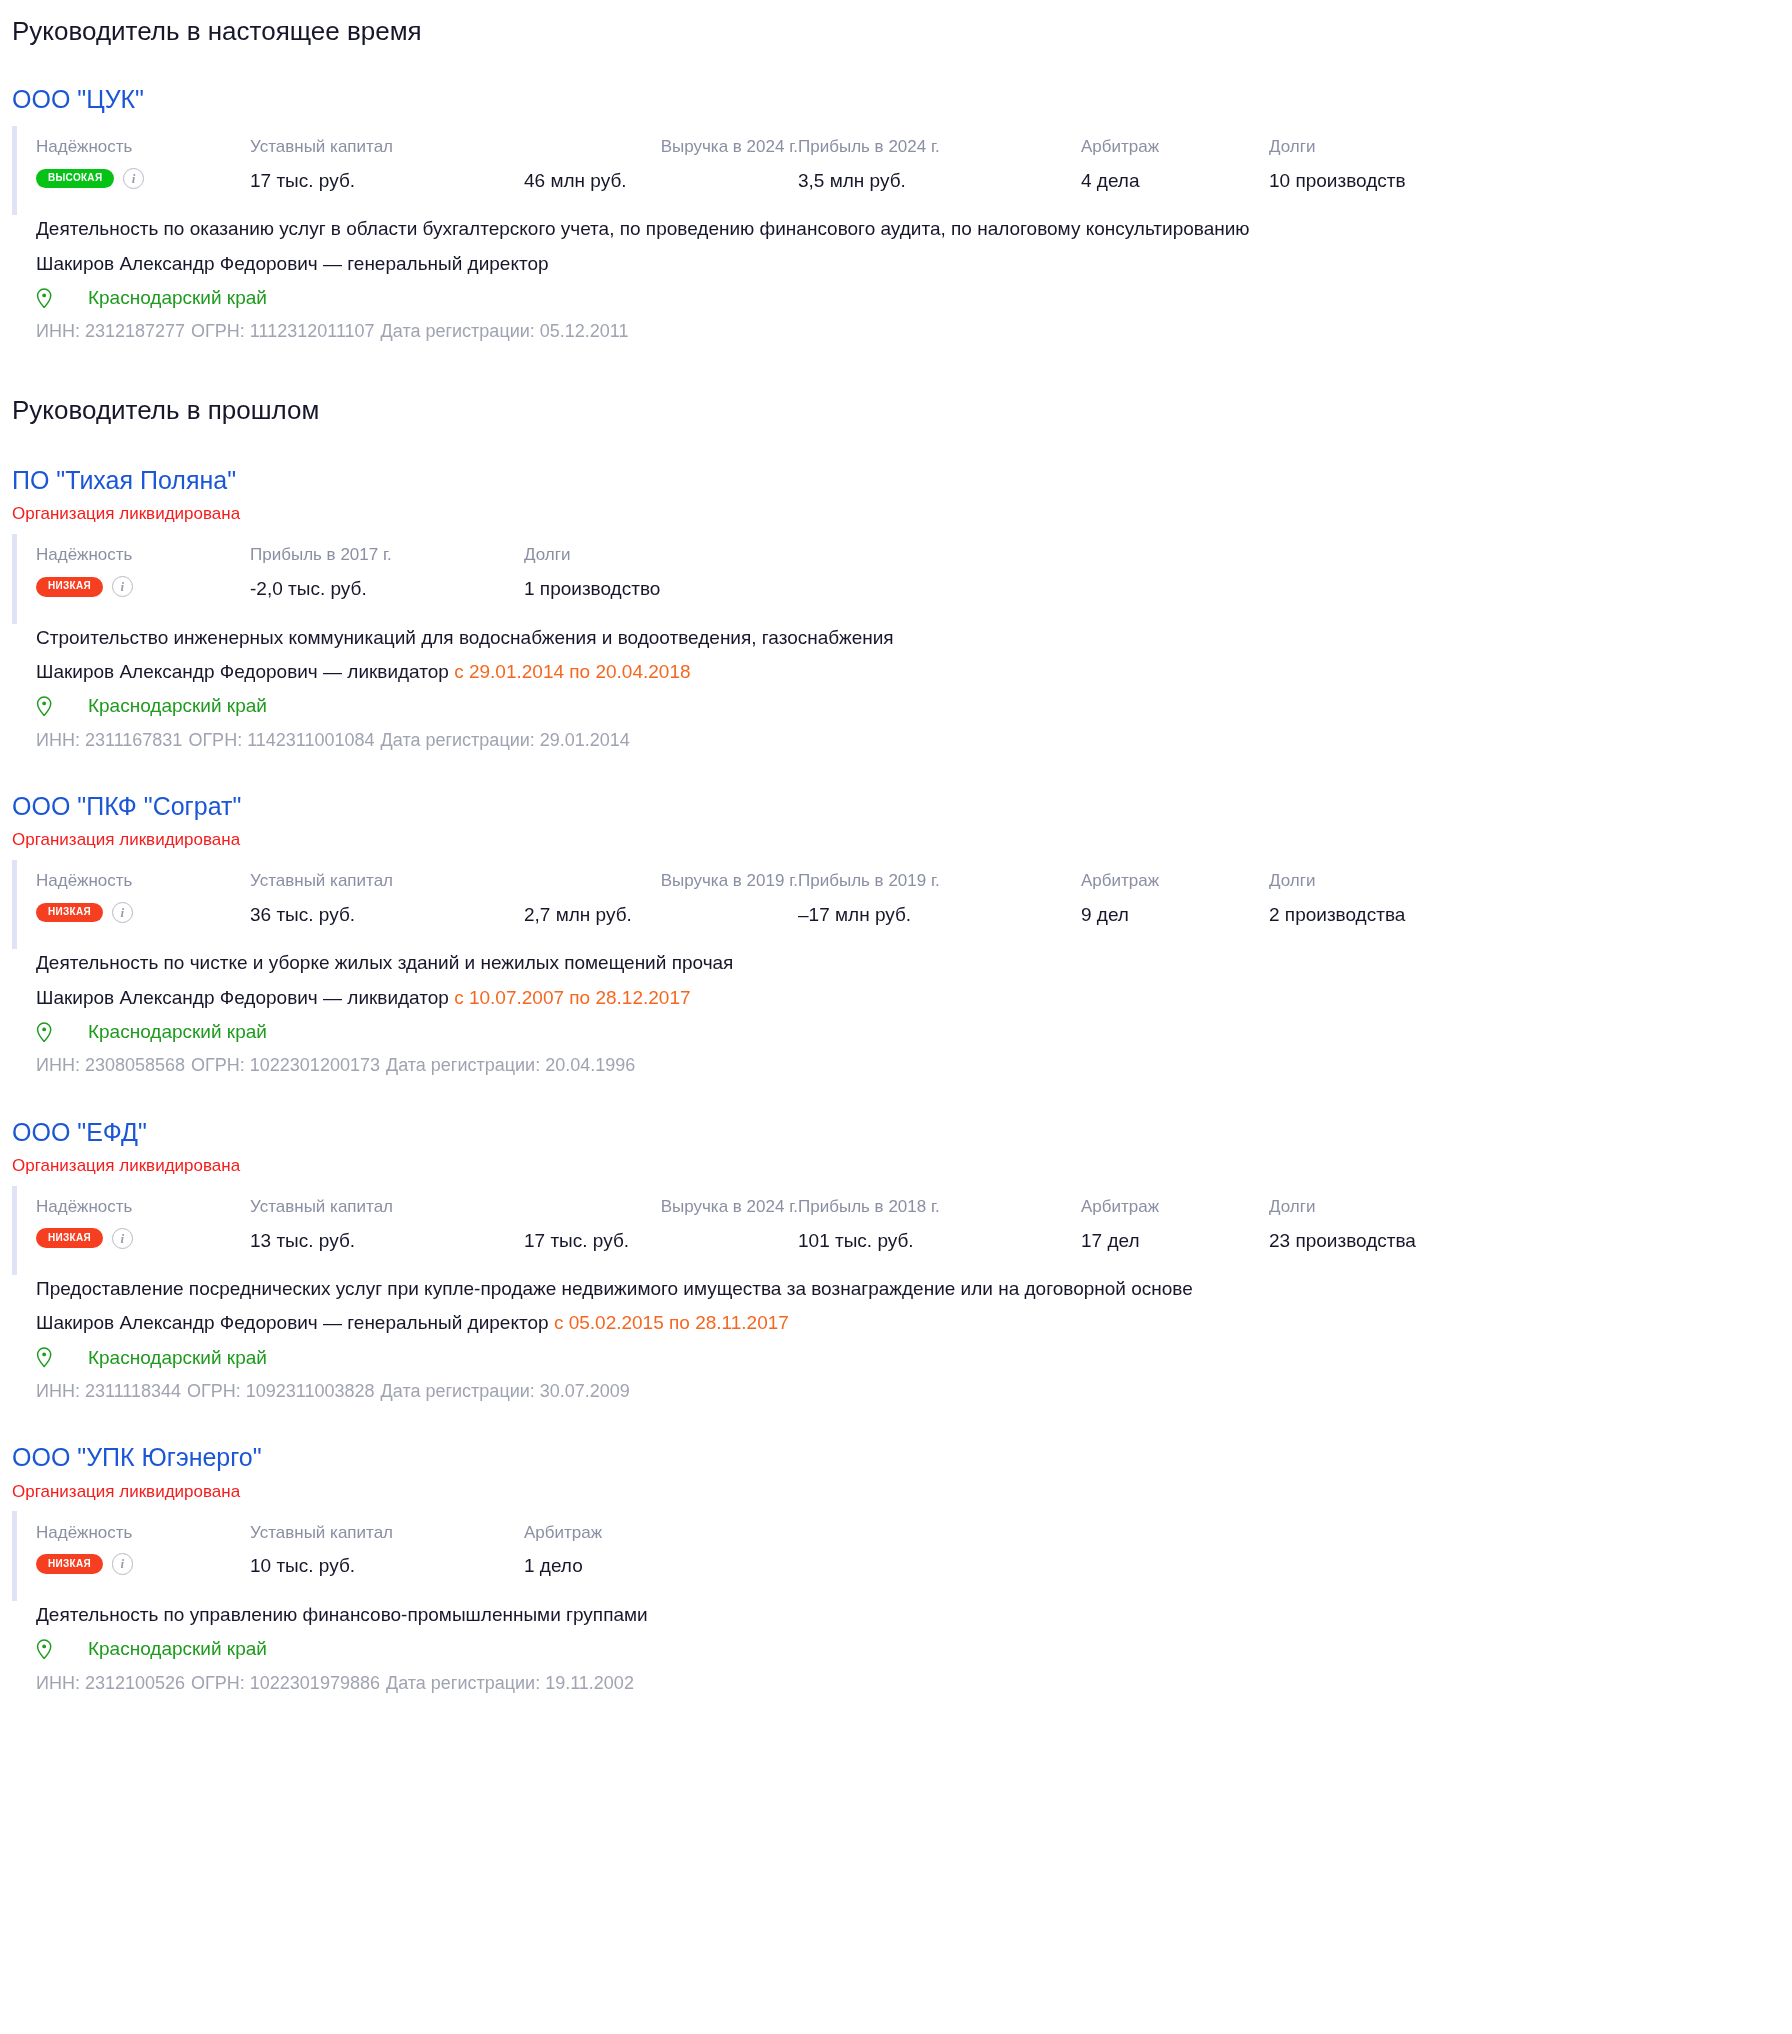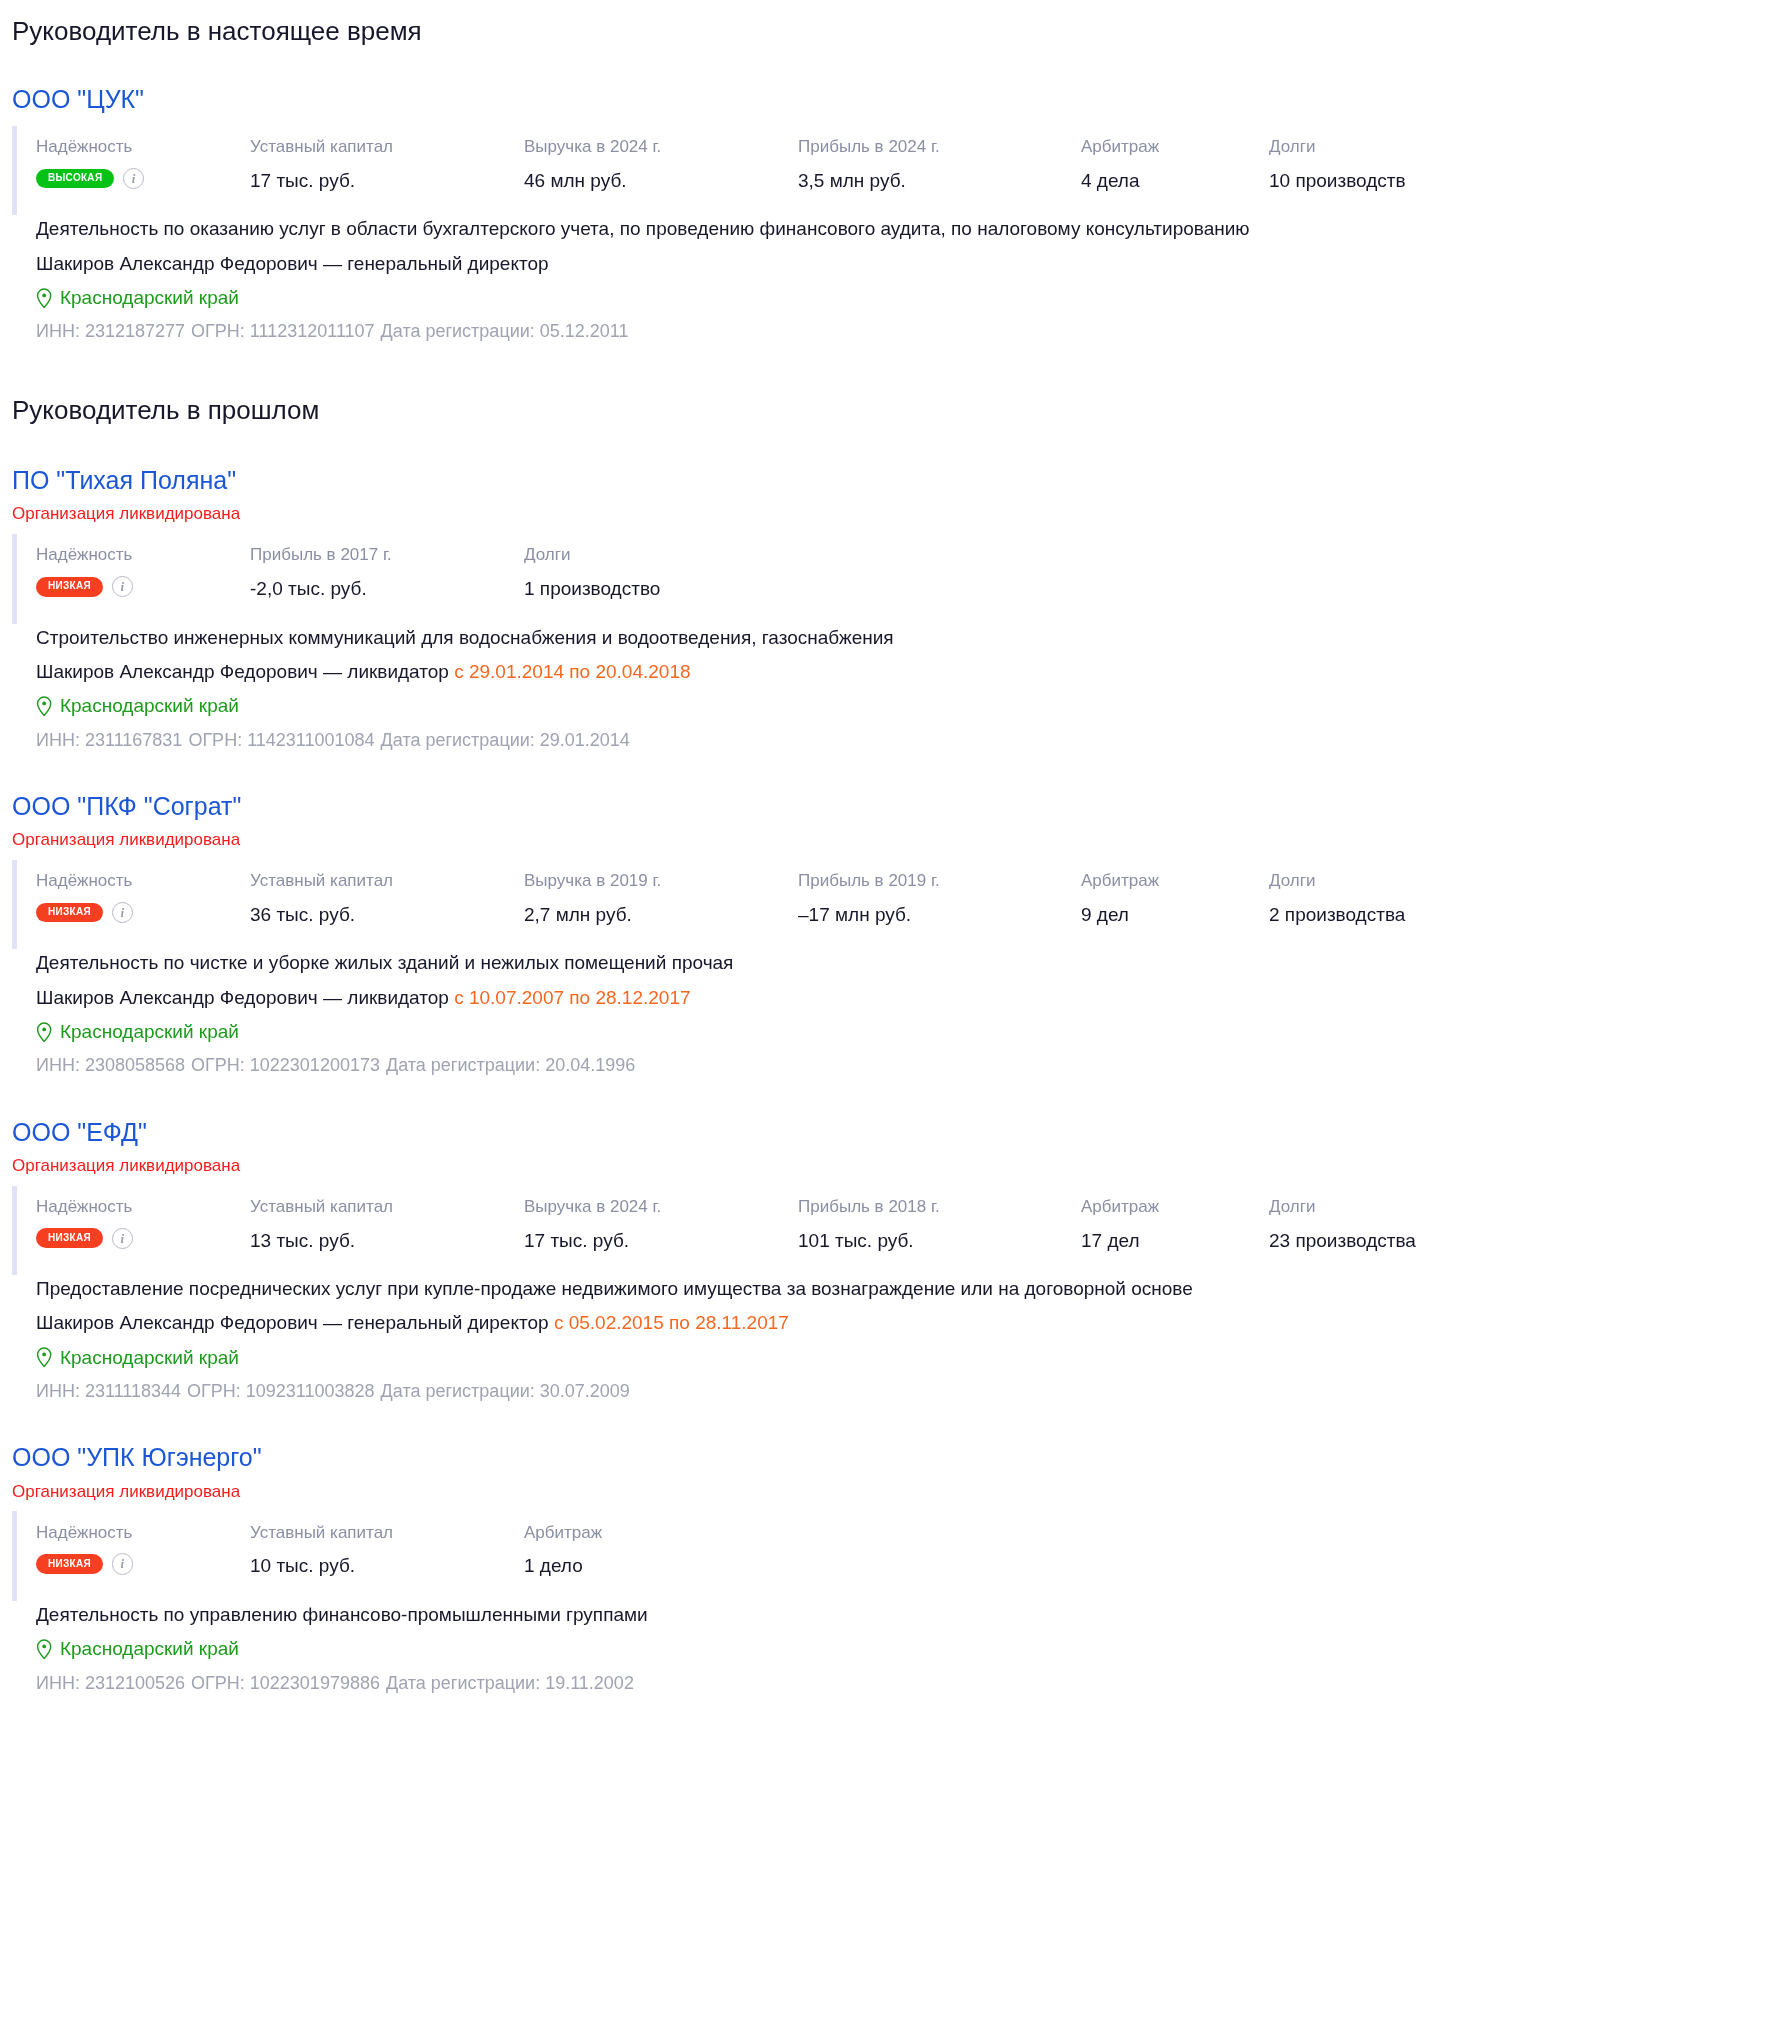--- a/index.html
+++ b/index.html
@@ -82,21 +82,21 @@
     line-height: 1.35;
     color: #17172b;
     white-space: nowrap;
     display: flex;
     align-items: center;
   }
 
   
   .c-reliability { width: 214px; }
   .c-capital     { width: 274px; }
-  .c-revenue     { width: 274px; }
+  .c-revenue     { width: 274px; text-align: right; }
   .c-profit      { width: 283px; }
   .c-arbitration { width: 188px; }
   .c-debts       { width: 257px; }
 
   
   .metrics.short .c-reliability { width: 214px; }
   .metrics.short .c-profit      { width: 274px; }
 
   
   .badge {
@@ -147,20 +147,21 @@
   .period {
     color: #f5671f;
   }
   .region {
     display: flex;
     align-items: center;
     font-size: 19px;
     line-height: 1.45;
     color: #1d9b1d;
     margin: 0 0 6.8px 0;
+    gap: 28px;
   }
   .pin-icon {
     width: 16.3px; height: 20.5px;
     margin-right: 7.7px;
     flex: 0 0 auto;
     display: inline-block;
   }
   .ids {
     font-size: 18px;
     line-height: 1.45;

